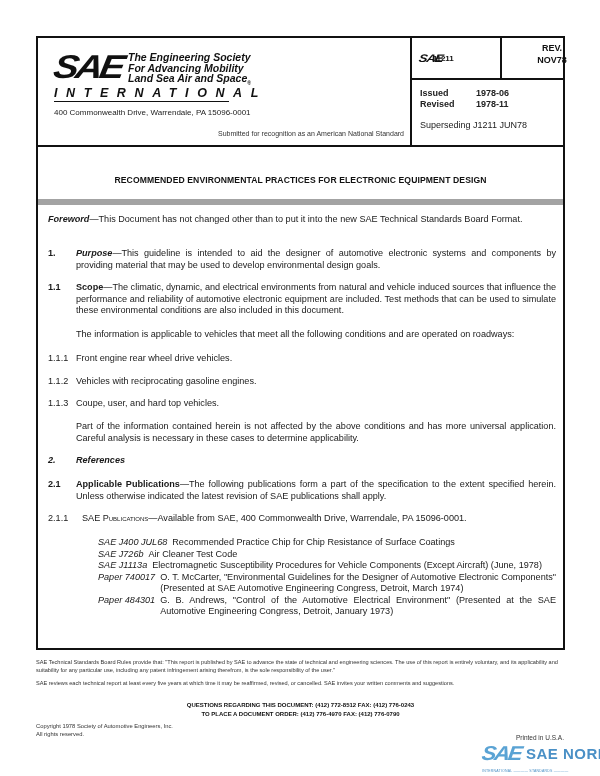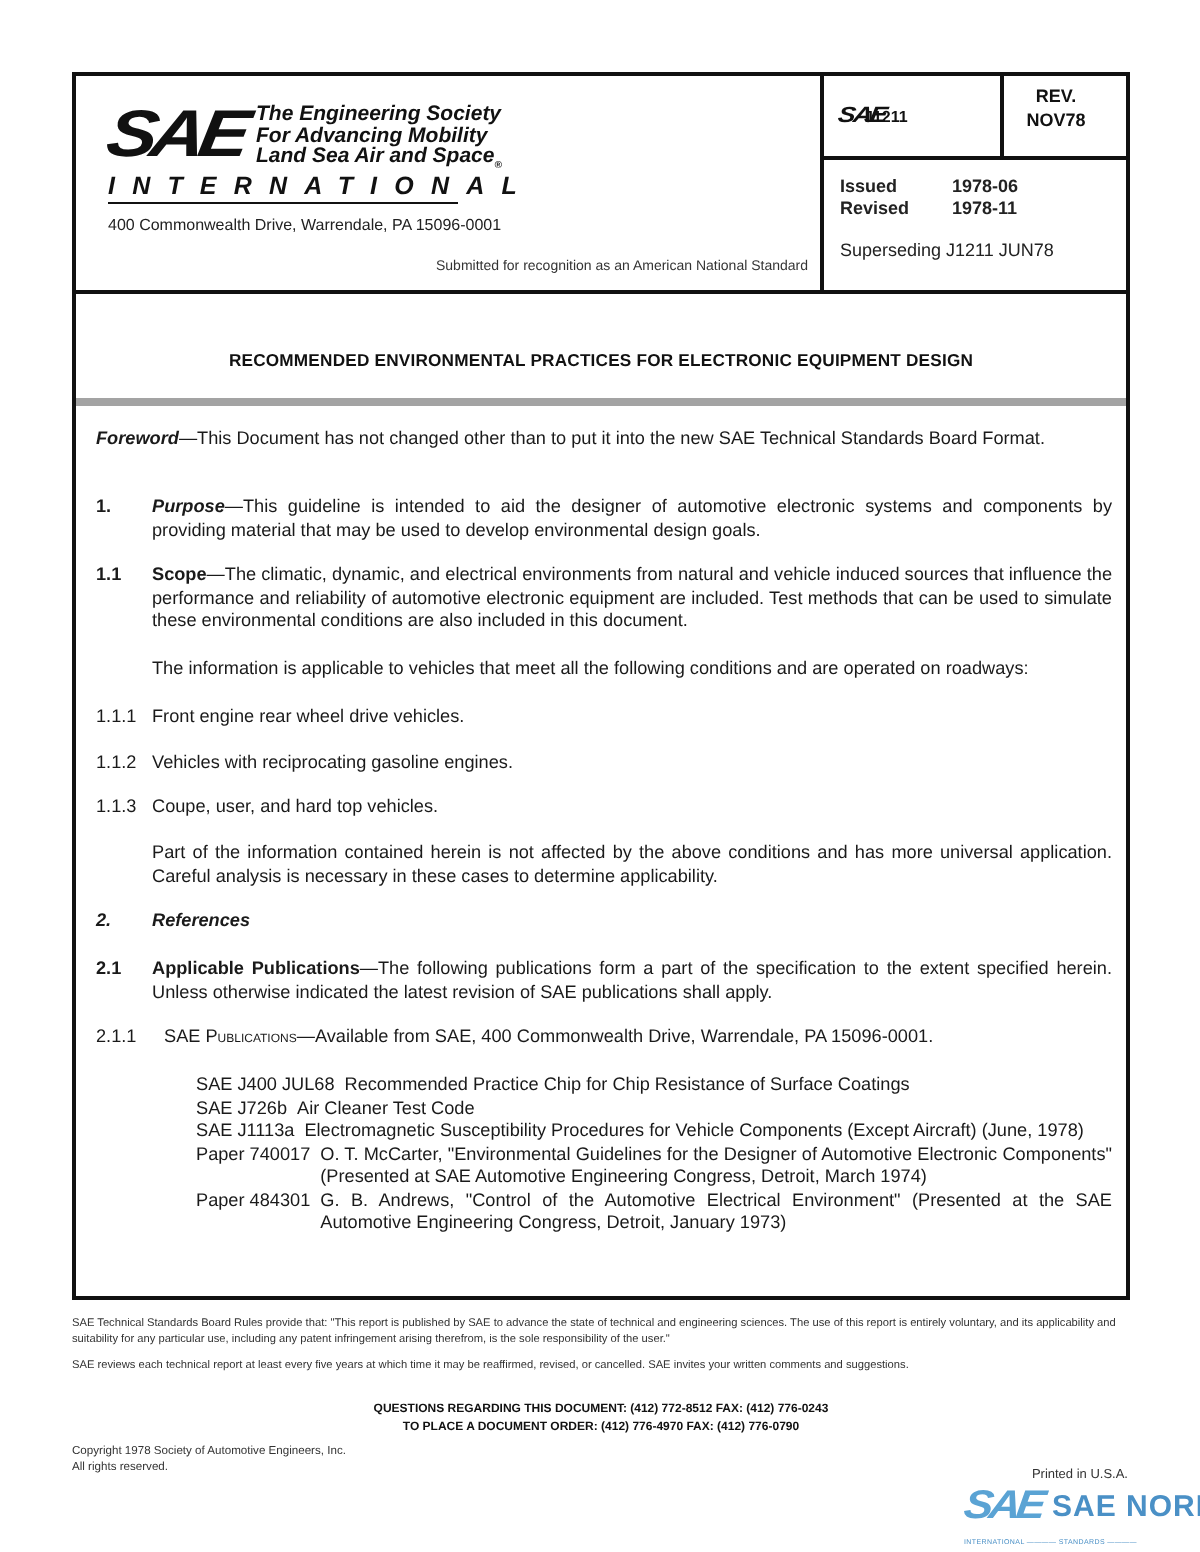--- a/index.html
+++ b/index.html
@@ -35,43 +35,43 @@
 
   .rt-top { position: absolute; left: 0; top: 0; width: 151px; height: 40px;
             border-bottom: 2px solid #111; }
   .rt-num { position: absolute; left: 0; top: 0; width: 90px; height: 40px;
             border-right: 2px solid #111; box-sizing: border-box; }
   .sae-small { position: absolute; left: 7px; top: 14px; font-weight: 900; font-style: italic;
                font-size: 11px; letter-spacing: -1px; transform: skewX(-10deg) scaleX(1.2);
                transform-origin: left; }
   .stdnum { position: absolute; left: 20px; top: 16px; font-size: 8px; font-weight: bold; }
   .rev { position: absolute; left: 90px; top: 4px; width: 52px; text-align: center;
-         font-weight: bold; font-size: 9px; line-height: 12px; }
+         font-weight: bold; font-size: 9px; line-height: 12px; padding-left: 24px; }
   .dates { position: absolute; left: 8px; top: 50px; font-size: 9px; line-height: 11px; color: #222; }
   .dates .row { display: flex; font-weight: bold; }
   .dates .lbl { width: 56px; }
   .supersede { position: absolute; left: 8px; top: 82px; font-size: 9px; color: #222; white-space: nowrap; }
 
   .title-band { position: absolute; left: 0; top: 107px; width: 525px; height: 54px;
-                border-bottom: 4px solid #a3a3a3; }
+                border-bottom: 6px solid #a3a3a3; }
   .title-band .t { position: absolute; left: 0; top: 30px; width: 525px; text-align: center;
                    font-weight: bold; font-size: 8.6px; letter-spacing: 0.1px; }
 
   .body { position: absolute; left: 10px; top: 176px; width: 508px; font-size: 9.1px;
           line-height: 11.5px; color: #1a1a1a; }
   .p { position: absolute; left: 0; width: 508px; text-align: justify; }
   .num { position: absolute; left: 0; }
   .ind { position: absolute; left: 28px; width: 480px; text-align: justify; }
   .b { font-weight: bold; }
   .bi { font-weight: bold; font-style: italic; }
   .sc { font-variant: small-caps; }
 
   .refs { position: absolute; left: 50px; width: 458px; }
   .ref { display: flex; }
-  .ref .code { white-space: nowrap; flex: 0 0 auto; padding-right: 5px; }
+  .ref .code { white-space: nowrap; flex: 0 0 auto; padding-right: 5px; font-style: italic; }
   .ref .desc { flex: 1; text-align: justify; }
 
   .legal { position: absolute; left: 36px; top: 658px; width: 529px; font-size: 5.6px;
            line-height: 8px; color: #333; }
   .questions { position: absolute; left: 36px; top: 701px; width: 529px; text-align: center;
                font-weight: bold; font-size: 6px; line-height: 8.5px; }
   .copyright { position: absolute; left: 36px; top: 723px; font-size: 5.8px; line-height: 7.5px; color: #333; }
   .printed { position: absolute; right: 36px; top: 734px; font-size: 6.5px; color: #333; }
 
   .saenorm { position: absolute; left: 482px; top: 742px; width: 118px; height: 34px; }

